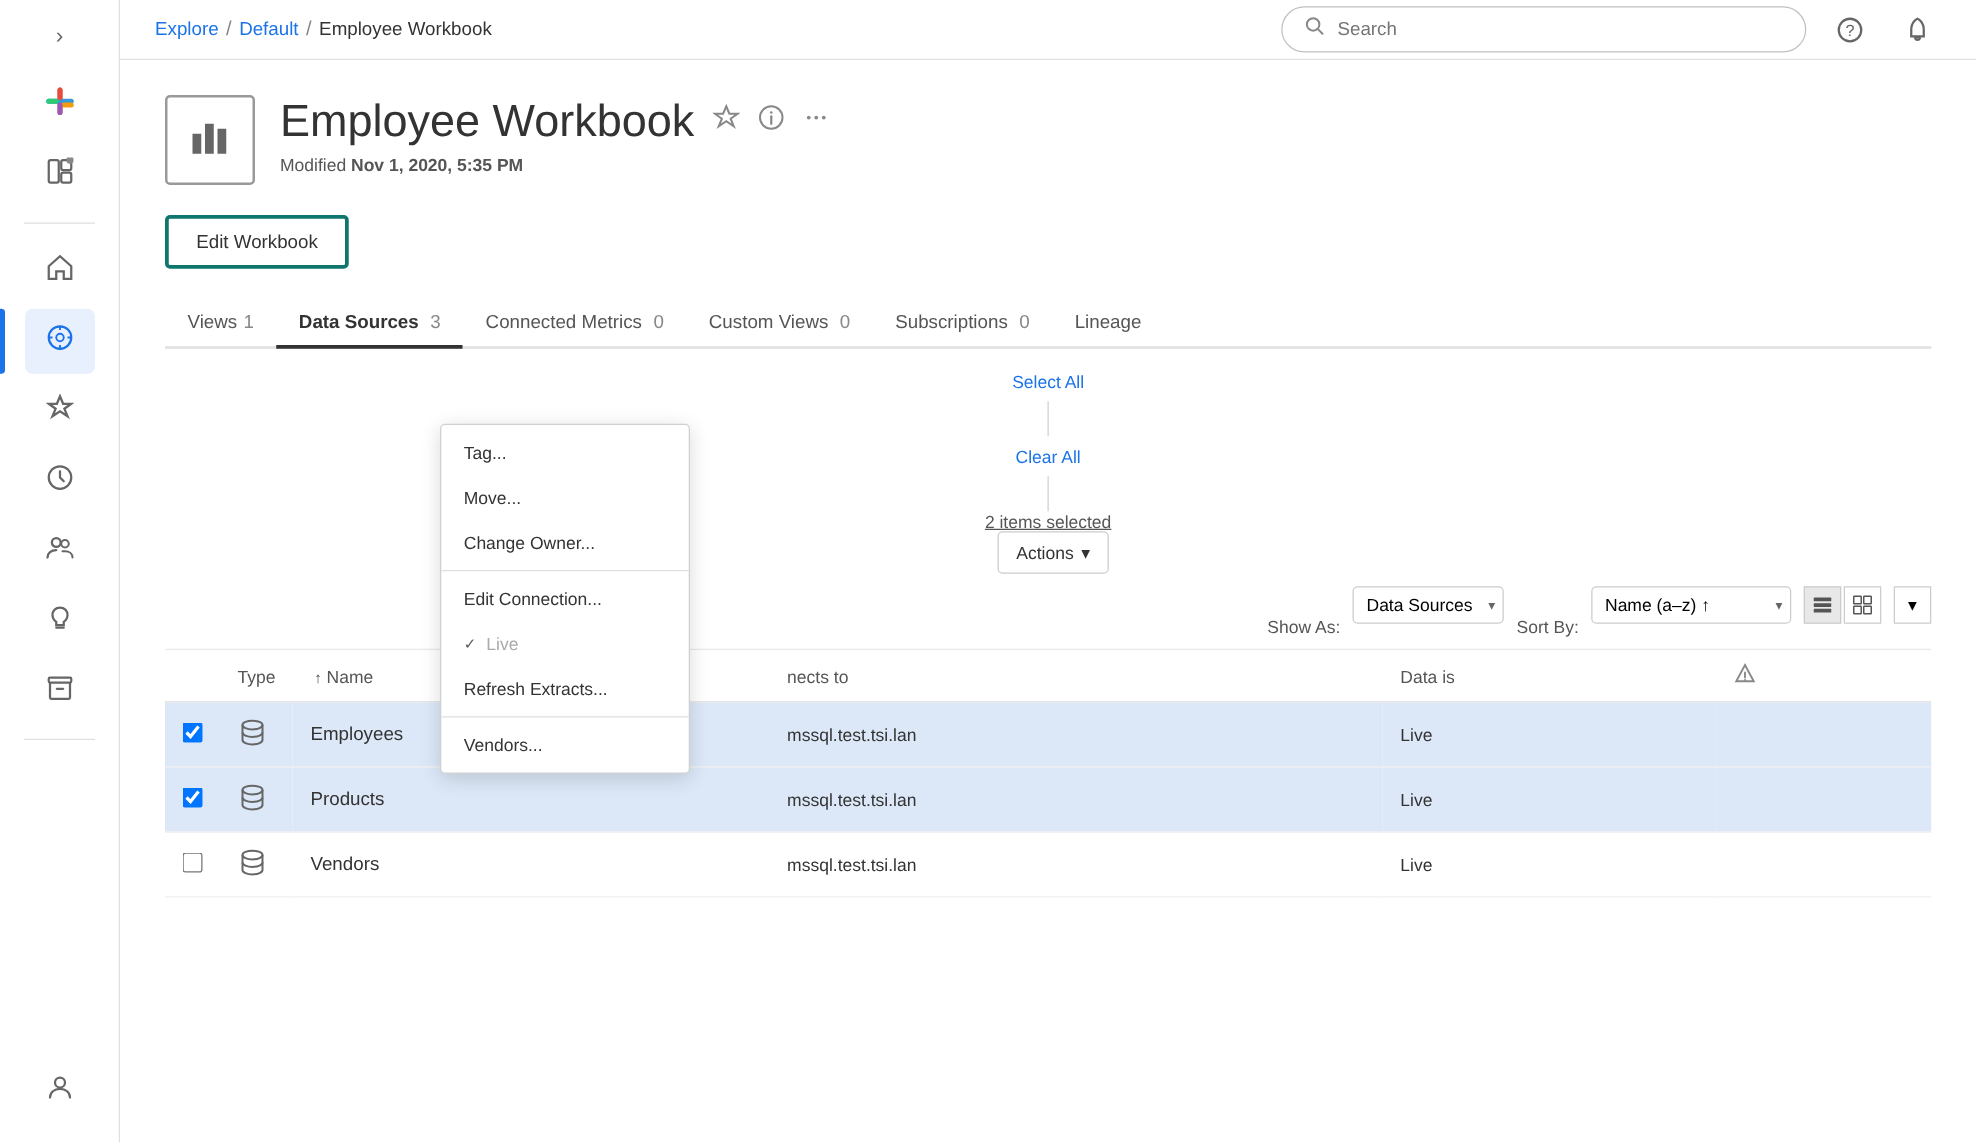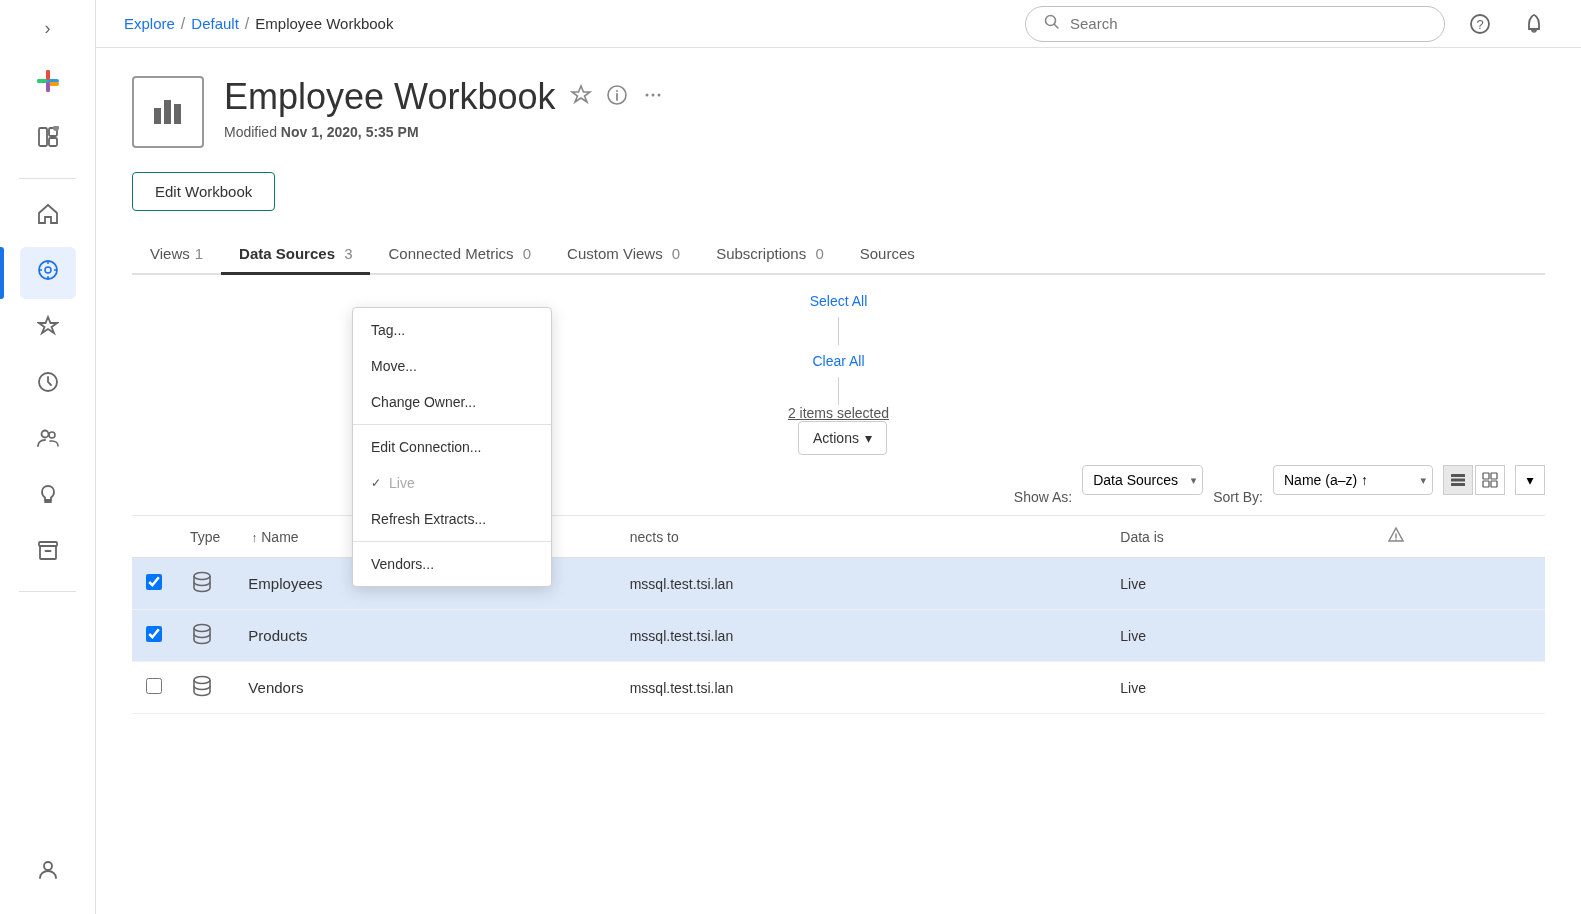--- a/index.html
+++ b/index.html
@@ -110,21 +110,21 @@
     .wb-info { display: flex; flex-direction: column; gap: 4px; }
     .wb-title-row { display: flex; align-items: center; gap: 14px; }
     .wb-title { font-size: 36px; font-weight: 300; color: #333; }
     .wb-action-icon { font-size: 20px; color: #888; cursor: pointer; }
     .wb-modified { font-size: 14px; color: #555; margin-top: 2px; }
     .wb-modified strong { font-weight: 600; }
 
     .edit-workbook-btn {
       margin-bottom: 24px;
       padding: 10px 22px;
-      border: 1px solid #0f766e;
+      border: 3px solid #0f766e;
       border-radius: 4px;
       background: #fff;
       font-size: 15px;
       cursor: pointer;
       color: #333;
     }
 
     
     .tabs {
       display: flex;
@@ -248,21 +248,21 @@
     .type-cell { width: 48px; }
     .name-cell { font-size: 15px; }
     .connects-cell { color: #555; }
     .data-is-cell { color: #333; }
 
     .row-checkbox {
       width: 16px; height: 16px; cursor: pointer;
     }
     .dropdown-menu {
       position: absolute;
-      top: 32px;
+      top: 60px;
       left: 220px;
       background: #fff;
       border: 1px solid #d0d0d0;
       border-radius: 4px;
       box-shadow: 0 4px 16px rgba(0,0,0,0.15);
       z-index: 100;
       min-width: 200px;
       padding: 4px 0;
     }
     .dropdown-item {
@@ -492,21 +492,21 @@
       <div class="tab">
         <span>Connected Metrics</span>&nbsp;<span class="count">0</span>
       </div>
       <div class="tab">
         <span>Custom Views</span>&nbsp;<span class="count">0</span>
       </div>
       <div class="tab">
         <span>Subscriptions</span>&nbsp;<span class="count">0</span>
       </div>
       <div class="tab">
-        <span>Sources</span>
+        <span>Lineage</span>
       </div>
     </div>
 
     
     <div class="toolbar" style="position:relative;flex-direction:column;">
       <button class="toolbar-btn">Select All</button>
       <div class="toolbar-divider"></div>
       <button class="toolbar-btn">Clear All</button>
       <div class="toolbar-divider"></div>
       <span class="selected-count">2 items selected</span>

